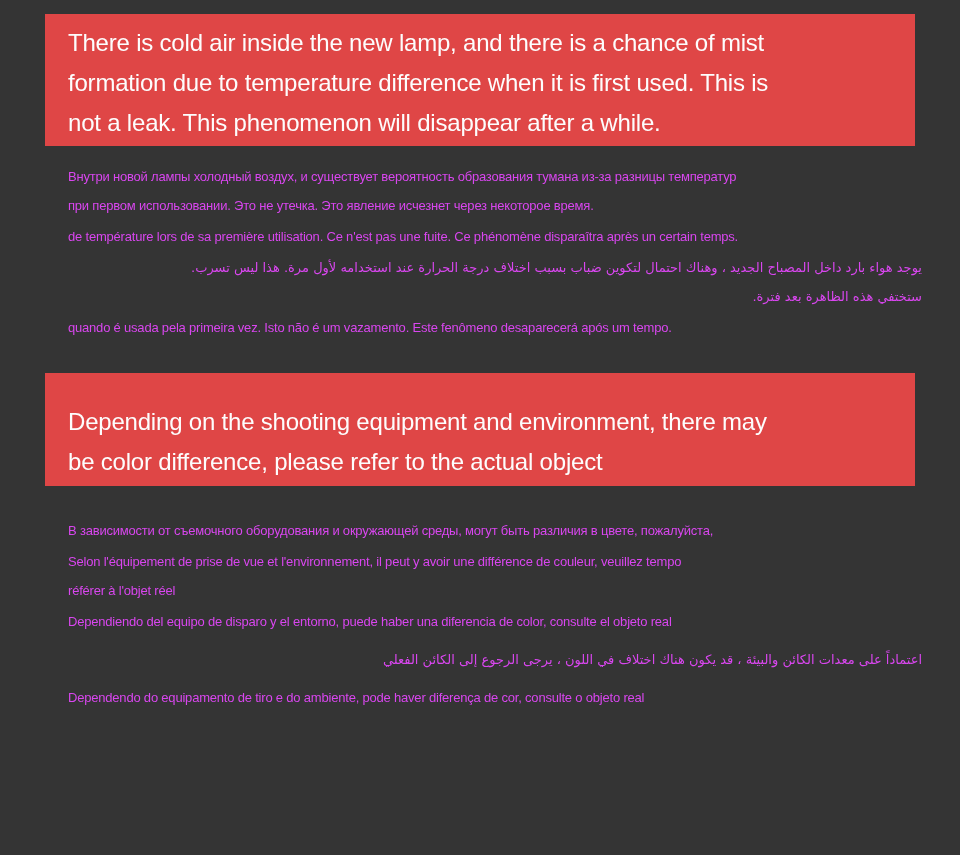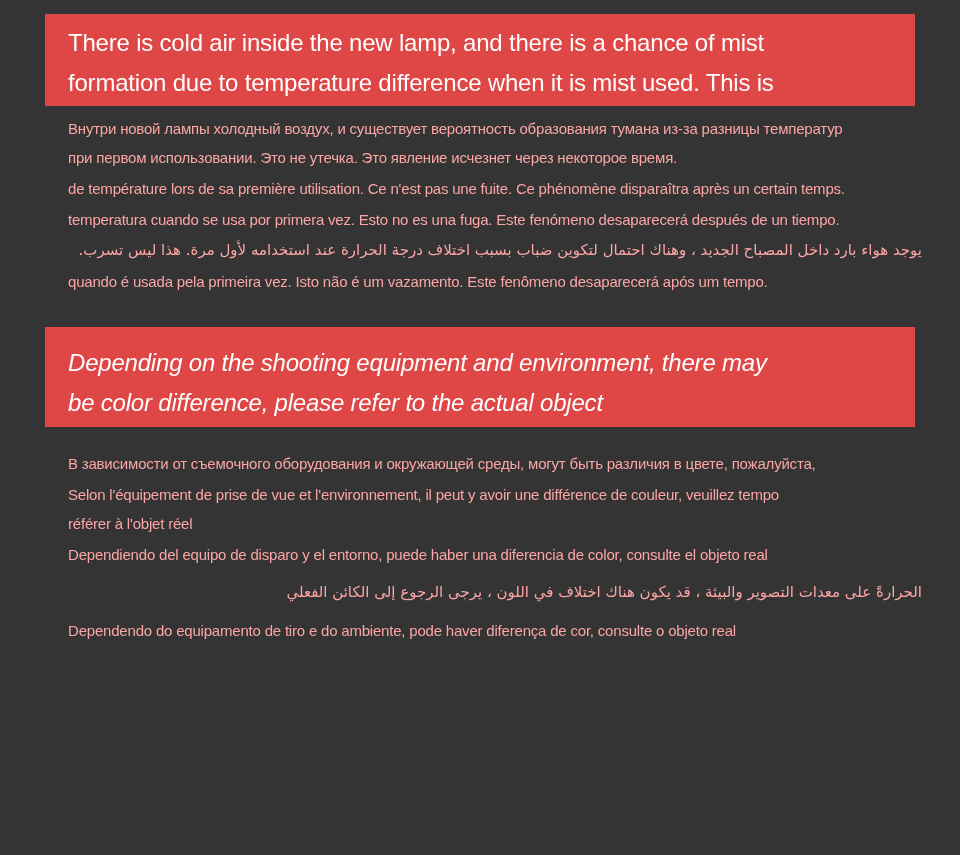--- a/index.html
+++ b/index.html
@@ -4,35 +4,35 @@
 <style>
   html, body { margin: 0; padding: 0; }
   body {
     width: 960px;
     height: 855px;
     background: #343434;
     overflow: hidden;
     font-family: "Liberation Sans", sans-serif;
   }
   .banner {
-    margin: 0 45px;
+    margin: 8px 45px;
     background: #df4646;
     color: #fdfdfd;
     font-size: 24px;
     line-height: 40px;
     letter-spacing: -0.2px;
     padding: 9px 18px 3px 23px;
   }
   .banner-1 { margin-top: 14px; }
-  .banner-2 { margin-top: 31px; padding-top: 16px; padding-bottom: 4px; font-style: italic; }
+  .banner-2 { margin-top: 31px; padding-top: 29px; padding-bottom: 4px; }
   .bl { white-space: nowrap; }
   .paras {
     padding: 8px 38px 0 68px;
-    color: #fca5a5;
-    font-size: 15px;
+    color: #d946ef;
+    font-size: 13px;
     letter-spacing: -0.2px;
   }
   .paras-2 { padding-top: 22px; }
   .para { margin: 0 0 2px 0; }
   .para.sp { margin-bottom: 9px; }
   .ln {
     line-height: 29px;
     white-space: nowrap;
   }
   .para-ar .ln {
@@ -40,36 +40,37 @@
     text-align: right;
     font-family: "DejaVu Sans", sans-serif;
     letter-spacing: 0;
   }
 </style>
 </head>
 <body>
 
 <div class="banner banner-1">
   <div class="bl">There is cold air inside the new lamp, and there is a chance of mist</div>
-  <div class="bl">formation due to temperature difference when it is mist used. This is</div>
+  <div class="bl">formation due to temperature difference when it is first used. This is</div>
+  <div class="bl">not a leak. This phenomenon will disappear after a while.</div>
 </div>
 
 <div class="paras paras-1">
   <div class="para para-ru">
     <div class="ln">Внутри новой лампы холодный воздух, и существует вероятность образования тумана из-за разницы температур</div>
     <div class="ln">при первом использовании. Это не утечка. Это явление исчезнет через некоторое время.</div>
   </div>
   <div class="para para-fr">
     <div class="ln">de température lors de sa première utilisation. Ce n'est pas une fuite. Ce phénomène disparaîtra après un certain temps.</div>
   </div>
   <div class="para para-es">
-    <div class="ln">temperatura cuando se usa por primera vez. Esto no es una fuga. Este fenómeno desaparecerá después de un tiempo.</div>
   </div>
   <div class="para para-ar">
     <div class="ln">يوجد هواء بارد داخل المصباح الجديد ، وهناك احتمال لتكوين ضباب بسبب اختلاف درجة الحرارة عند استخدامه لأول مرة. هذا ليس تسرب.</div>
+    <div class="ln">ستختفي هذه الظاهرة بعد فترة.</div>
   </div>
   <div class="para para-pt">
     <div class="ln">quando é usada pela primeira vez. Isto não é um vazamento. Este fenômeno desaparecerá após um tempo.</div>
   </div>
 </div>
 
 <div class="banner banner-2">
   <div class="bl">Depending on the shooting equipment and environment, there may</div>
   <div class="bl">be color difference, please refer to the actual object</div>
 </div>
@@ -79,18 +80,18 @@
     <div class="ln">В зависимости от съемочного оборудования и окружающей среды, могут быть различия в цвете, пожалуйста,</div>
   </div>
   <div class="para para-fr">
     <div class="ln">Selon l'équipement de prise de vue et l'environnement, il peut y avoir une différence de couleur, veuillez tempo</div>
     <div class="ln">référer à l'objet réel</div>
   </div>
   <div class="para para-es sp">
     <div class="ln">Dependiendo del equipo de disparo y el entorno, puede haber una diferencia de color, consulte el objeto real</div>
   </div>
   <div class="para para-ar sp">
-    <div class="ln">الحرارةً على معدات التصوير والبيئة ، قد يكون هناك اختلاف في اللون ، يرجى الرجوع إلى الكائن الفعلي</div>
+    <div class="ln">اعتماداً على معدات الكائن والبيئة ، قد يكون هناك اختلاف في اللون ، يرجى الرجوع إلى الكائن الفعلي</div>
   </div>
   <div class="para para-pt">
     <div class="ln">Dependendo do equipamento de tiro e do ambiente, pode haver diferença de cor, consulte o objeto real</div>
   </div>
 </div>
 
 </body></html>

